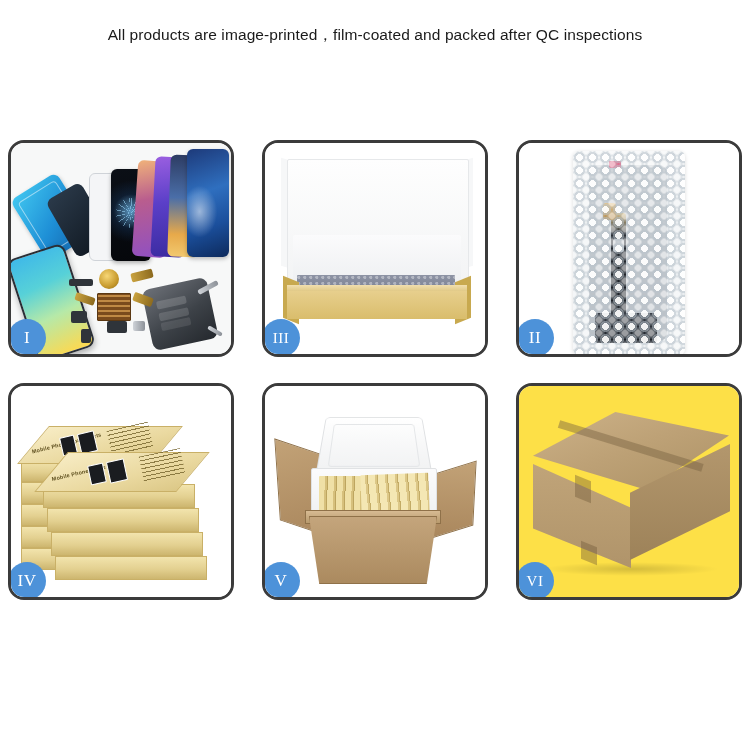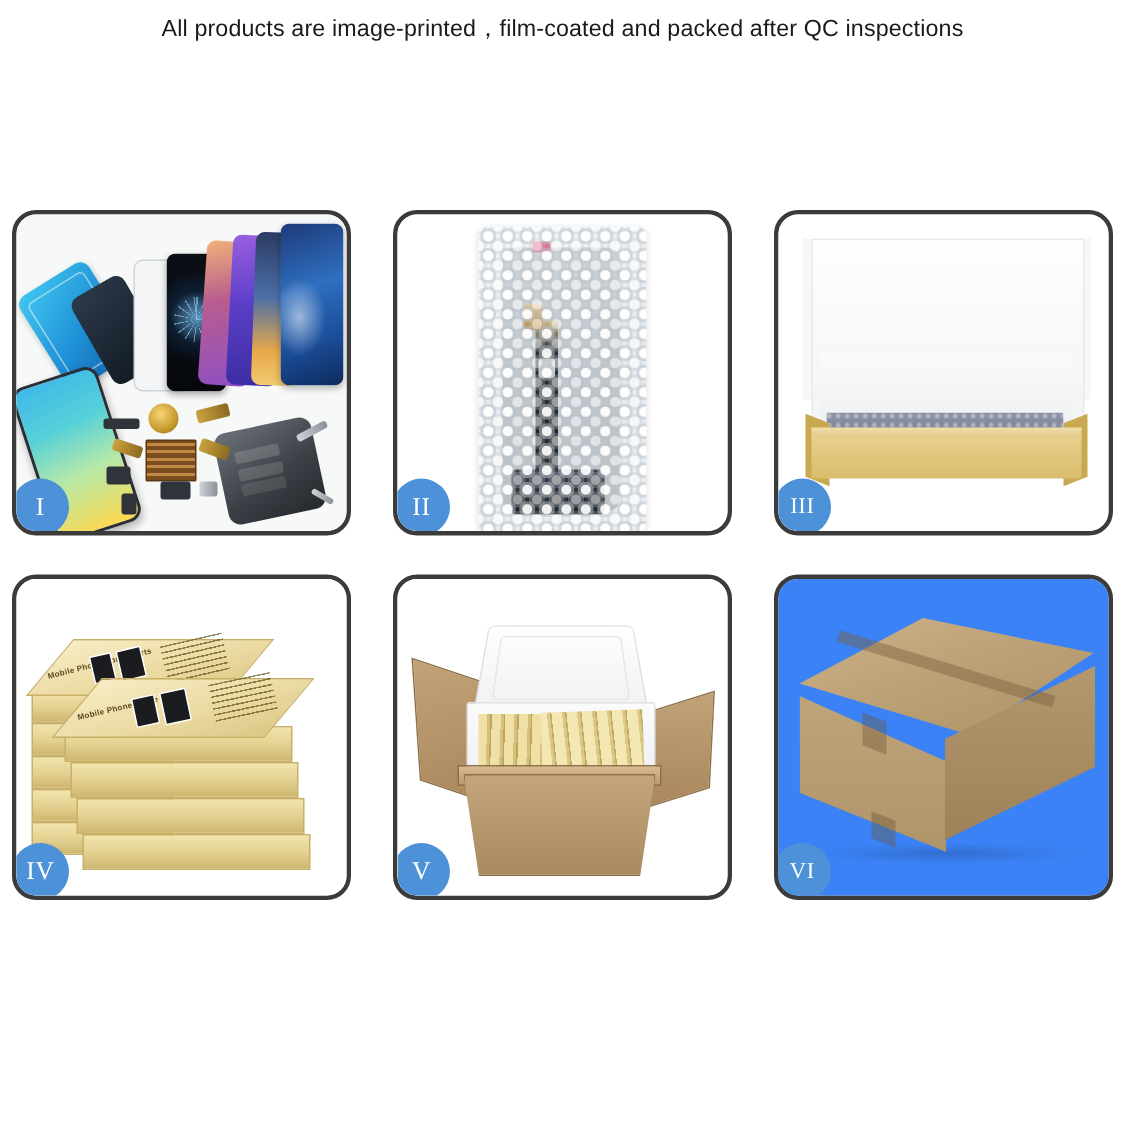--- a/index.html
+++ b/index.html
@@ -36,21 +36,21 @@
     padding-top: 34px;
     font-size: 35px;
     font-weight: 700;
     letter-spacing: 0.5px;
     line-height: 1.05;
     color: #111111;
     font-family: "Liberation Sans", sans-serif;
     white-space: nowrap;
   }
   .subtitle {
-    margin: 0;
+    margin: 16px;
     padding-top: 9px;
     font-size: 15.5px;
     font-weight: 400;
     letter-spacing: 0.1px;
     color: #1a1a1a;
     white-space: nowrap;
   }
 
   
   .grid {
@@ -503,21 +503,21 @@
     background:
       repeating-linear-gradient(86deg,
         #f4e7b4 0 7px,
         #dcc787 7px 9px,
         #c3ab66 9px 10px);
     transform: rotate(-2deg);
     border-radius: 1px;
   }
 
   
-  .p6 { background: #3b82f6; }
+  .p6 { background: #fde047; }
   .c6-top {
     position: absolute;
     left: 14px; top: 26px;
     width: 196px; height: 78px;
     background: linear-gradient(160deg, #cdb288 0%, #bda176 48%, #ad9265 100%);
     clip-path: polygon(42% 0, 100% 30%, 58% 100%, 0 56%);
     border-radius: 2px;
   }
   .c6-front-left {
     position: absolute;
@@ -594,20 +594,37 @@
         <div class="part darkbar" style="left:60px; top:168px; width:16px; height:12px;"></div>
         <div class="part flex" style="left:122px; top:152px; width:20px; height:9px; transform:rotate(20deg);"></div>
         <div class="part darkbar" style="left:96px; top:178px; width:20px; height:12px;"></div>
         <div class="part silver" style="left:122px; top:178px; width:12px; height:10px;"></div>
         <div class="part silver" style="left:186px; top:142px; width:22px; height:5px; transform:rotate(-28deg);"></div>
         <div class="part silver" style="left:196px; top:186px; width:16px; height:4px; transform:rotate(30deg);"></div>
         <div class="part darkbar" style="left:70px; top:186px; width:10px; height:14px;"></div>
 
         <div class="badge">
           <span>I</span>
+        </div>
+      </div>
+    </div>
+
+    <div class="panel">
+      <div class="panel-inner p3">
+        <div class="box3-lid-left"></div>
+        <div class="box3-lid-right"></div>
+        <div class="box3-lidback"></div>
+        <div class="box3-foam"></div>
+        <div class="box3-grey-fill"></div>
+        <div class="box3-flap-l"></div>
+        <div class="box3-flap-r"></div>
+        <div class="box3-rim"></div>
+        <div class="box3-front"></div>
+        <div class="badge wide">
+          <span>III</span>
         </div>
       </div>
     </div>
 
     <div class="panel">
       <div class="panel-inner p2">
         <div class="bubble-pack">
           <div class="screen-in-pack"></div>
           <div class="pink-tab"></div>
           <div class="flex-strip"></div>
@@ -618,37 +635,20 @@
           <div class="bubbles"></div>
           <div class="bubbles offset"></div>
         </div>
         <div class="badge">
           <span>II</span>
         </div>
       </div>
     </div>
 
     <div class="panel">
-      <div class="panel-inner p3">
-        <div class="box3-lid-left"></div>
-        <div class="box3-lid-right"></div>
-        <div class="box3-lidback"></div>
-        <div class="box3-foam"></div>
-        <div class="box3-grey-fill"></div>
-        <div class="box3-flap-l"></div>
-        <div class="box3-flap-r"></div>
-        <div class="box3-rim"></div>
-        <div class="box3-front"></div>
-        <div class="badge wide">
-          <span>III</span>
-        </div>
-      </div>
-    </div>
-
-    <div class="panel">
       <div class="panel-inner p4">
 
         <div class="gbox" style="left:10px; top:74px;  width:92px; height:20px;"></div>
         <div class="gbox" style="left:10px; top:96px;  width:92px; height:20px;"></div>
         <div class="gbox" style="left:10px; top:118px; width:92px; height:20px;"></div>
         <div class="gbox" style="left:10px; top:140px; width:92px; height:20px;"></div>
         <div class="gbox" style="left:10px; top:162px; width:92px; height:20px;"></div>
 
         <div class="gbox" style="left:32px; top:98px;  width:150px; height:22px;"></div>
         <div class="gbox" style="left:36px; top:122px; width:150px; height:22px;"></div>

